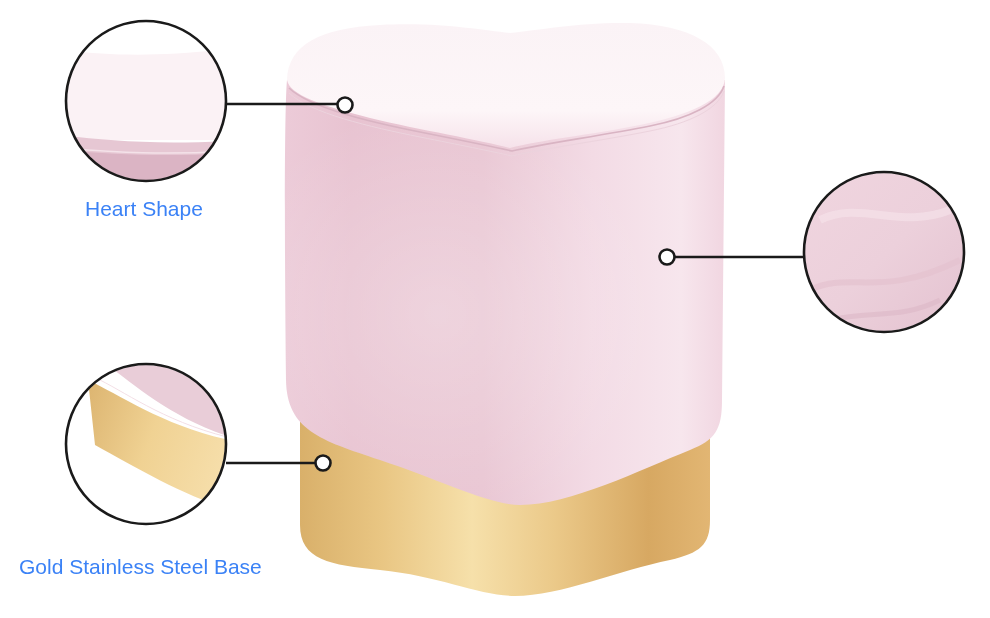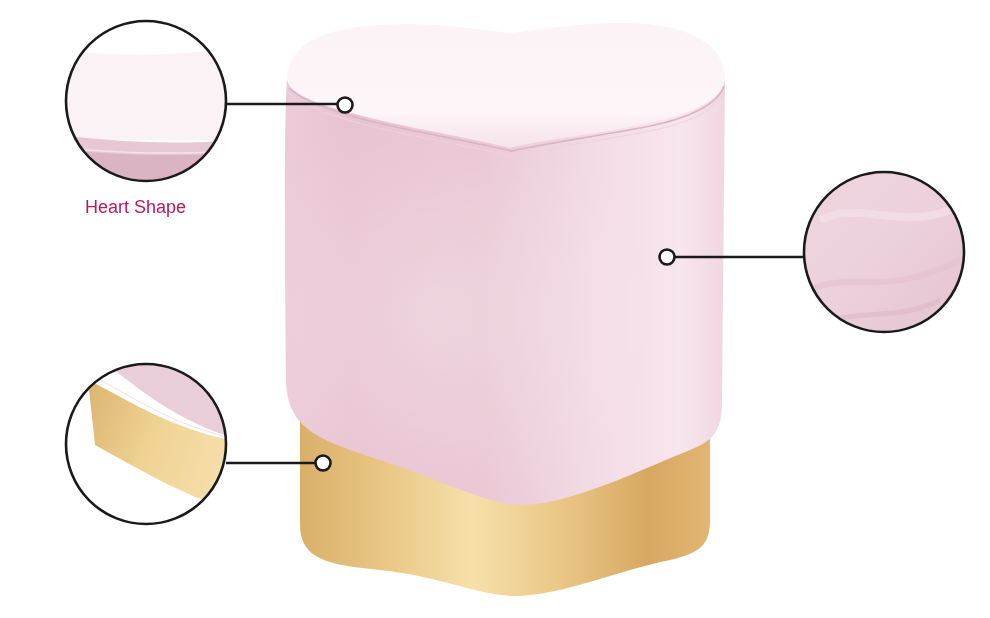--- a/index.html
+++ b/index.html
@@ -1,19 +1,19 @@
 <!DOCTYPE html>
 <html><head>
 <meta charset="utf-8">
 <style>
   html, body { margin: 0; padding: 0; background: #ffffff; }
   body { width: 990px; height: 618px; position: relative; overflow: hidden;
          font-family: "Liberation Sans", "DejaVu Sans", sans-serif; }
   .stage { position: absolute; left: 0; top: 0; width: 990px; height: 618px; }
-  .label { position: absolute; font-size: 18px; color: #be185d; white-space: nowrap; line-height: 1; }
+  .label { position: absolute; font-size: 21px; color: #3b82f6; white-space: nowrap; line-height: 1; }
   #label-heart { left: 85px; top: 198px; }
   #label-velvet { left: 799px; top: 348px; }
   #label-base { left: 19px; top: 556px; }
   svg { position: absolute; left: 0; top: 0; }
 </style>
 </head>
 <body>
 
 <div class="stage">
 
@@ -110,13 +110,14 @@
         <path d="M88 380 C 120 395, 170 430, 240 442 L240 510 C 200 505, 140 470, 95 445 Z" fill="url(#goldDetail)"></path>
         <path d="M100 380 C 130 395, 170 425, 240 440" fill="none" stroke="#f3dfe6" stroke-width="1"></path>
       </g>
       <circle cx="146" cy="444" r="80" fill="none" stroke="#1a1a1a" stroke-width="2.6"></circle>
       <line x1="226" y1="463" x2="315" y2="463" stroke="#1a1a1a" stroke-width="2.4"></line>
       <circle cx="323" cy="463" r="7.5" fill="#ffffff" stroke="#1a1a1a" stroke-width="2.6"></circle>
     </g>
   </svg>
 
   <div class="label" id="label-heart">Heart Shape</div>
+  <div class="label" id="label-base">Gold Stainless Steel Base</div>
 </div>
 
 </body></html>

